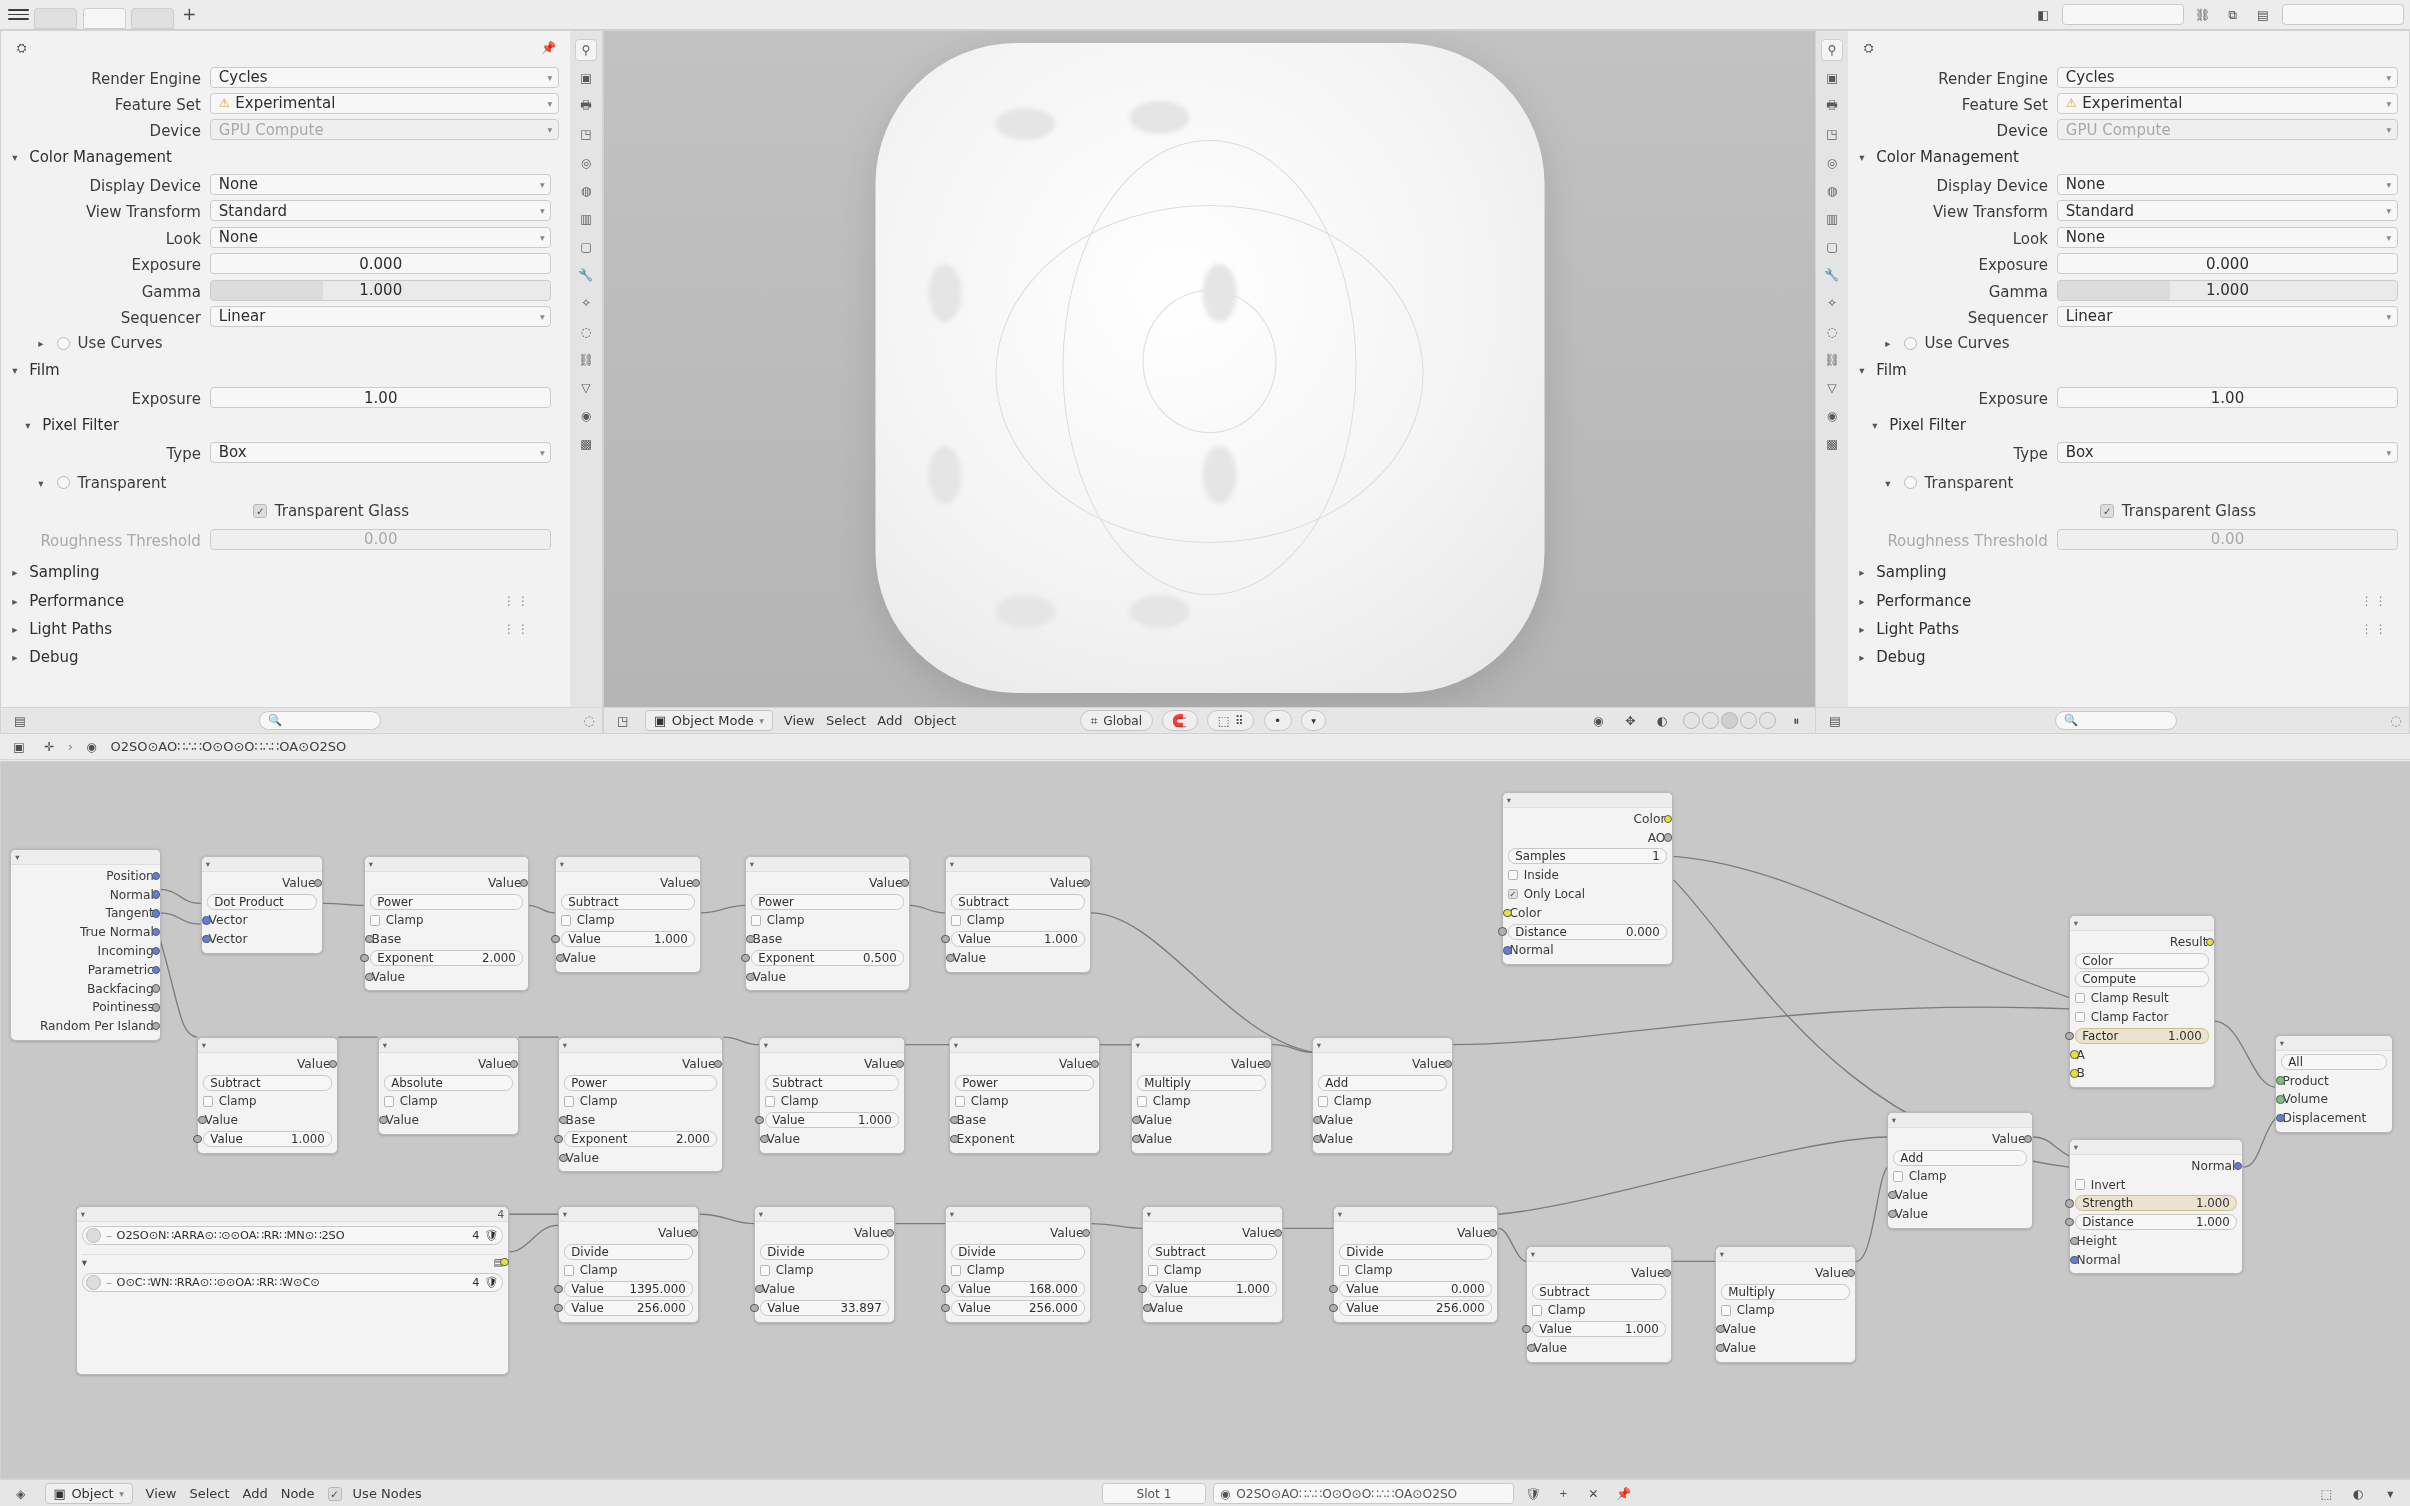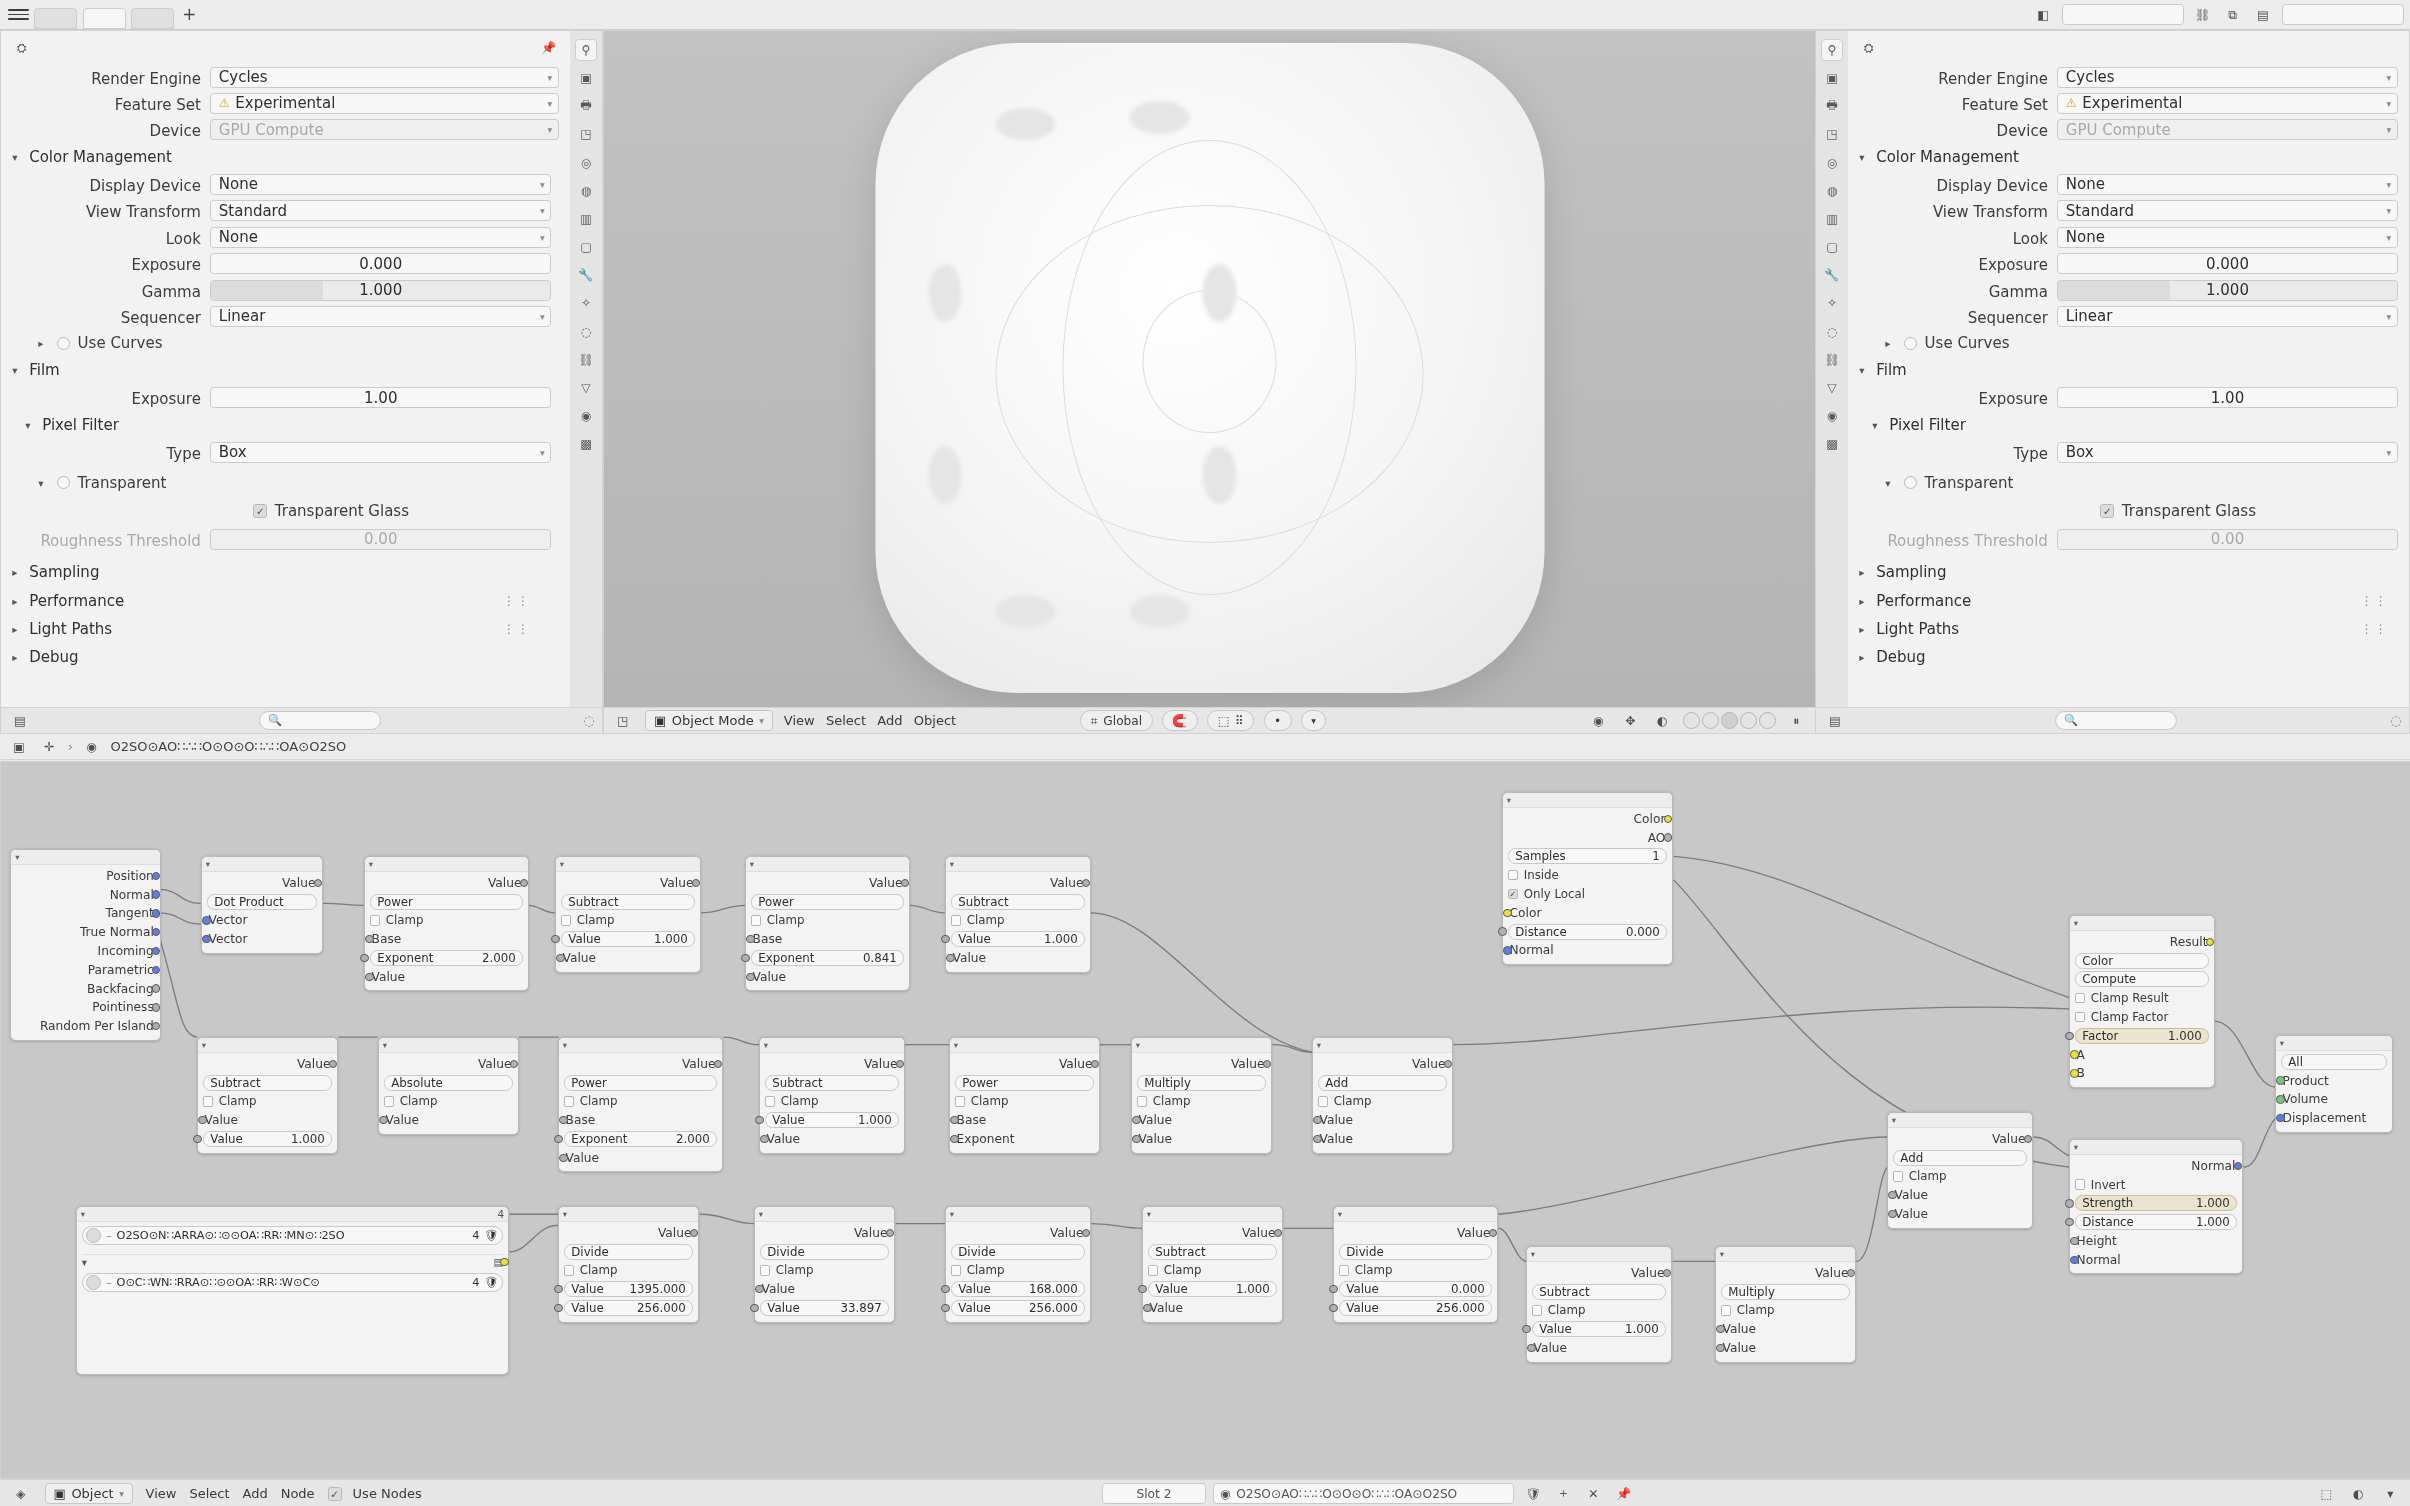--- a/index.html
+++ b/index.html
@@ -804,21 +804,21 @@
             </span>
           </div>
         <div class="nrow left">
             <span class="sock in gray" style="top:3.8px"></span>
             <span>Base</span>
           </div>
         <div class="nrow">
             <span class="sock in gray" style="top:3.8px; left:-9.4px"></span>
             <span class="nnum">
               <span>Exponent</span>
-              <span>0.841</span>
+              <span>0.500</span>
             </span>
           </div>
         <div class="nrow left">
             <span class="sock in gray" style="top:3.8px"></span>
             <span>Value</span>
           </div>
       </div>
     </div>
 
     <div class="node" style="left:944px; top:94px; width:146px;">
@@ -1525,21 +1525,21 @@
     <span>Select</span>
     <span>Add</span>
     <span>Node</span>
     <span style="display:flex; align-items:flex-end; gap:11px;">
       <span class="cb on"></span>
       <span>Use Nodes</span>
     </span>
 
     <div style="margin-left:auto; display:flex; align-items:center; gap:7.5px;">
       <div class="mini-field" style="width:104px; justify-content:center;">
-        <span>Slot 2</span>
+        <span>Slot 1</span>
       </div>
       <div class="mini-field" style="width:301px;">
         <span>◉</span>
         <span class="ntext" style="flex:1; margin-left:5.6px;">O2SO⊙AO∷∴∷O⊙O⊙O∷∴∷OA⊙O2SO</span>
       </div>
       <span class="icon-btn">🛡</span>
       <span class="icon-btn">＋</span>
       <span class="icon-btn">✕</span>
       <span class="icon-btn">📌</span>
     </div>

